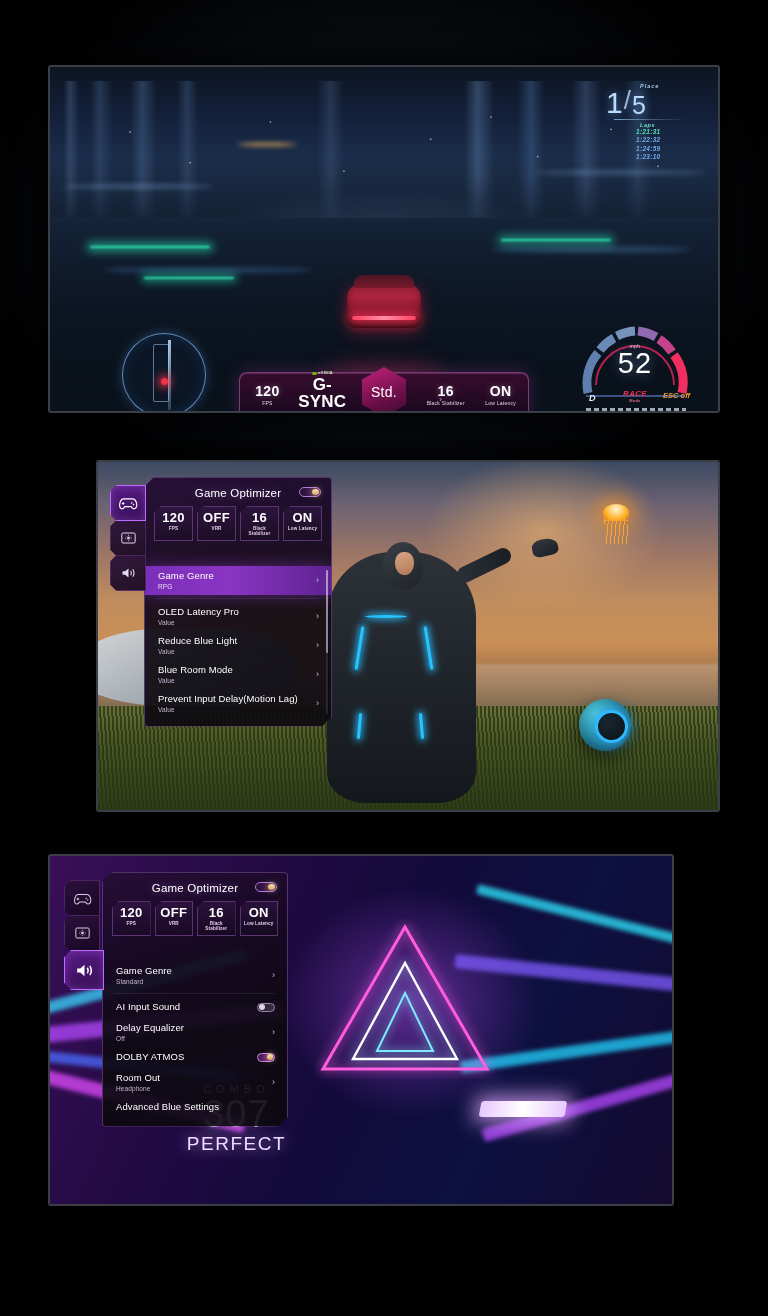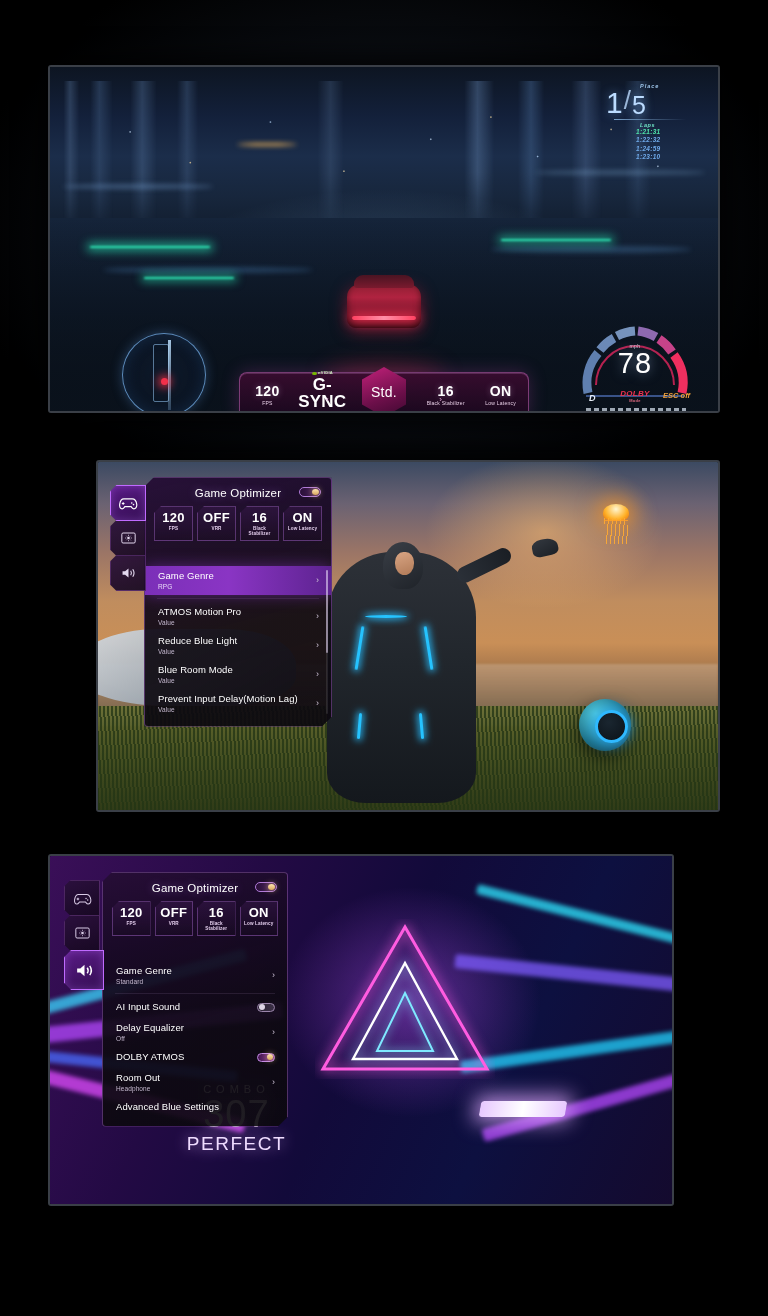--- a/index.html
+++ b/index.html
@@ -323,24 +323,24 @@
         <path d="M83 20 A47 47 0 0 1 96 33" stroke="#d1468f" opacity=".95"></path>
         <path d="M98 36 A47 47 0 0 1 106 74" stroke="#ef2f5f"></path>
       </g>
       <path d="M20 66 A38 38 0 0 1 98 66" fill="none" stroke="#e0265c" stroke-width="2" opacity=".8"></path>
       <line x1="10" y1="77" x2="108" y2="77" stroke="#5a7fd0" stroke-width="1.5" opacity=".8"></line>
     </svg>
     <div style="position:absolute;left:0;right:0;top:24px;text-align:center;color:#cfd9e6;
                 font-size:5px;letter-spacing:.4px;">mph</div>
     <div style="position:absolute;left:0;right:0;top:28px;text-align:center;color:#fff;
                 font-size:29px;font-weight:300;letter-spacing:1px;
-                text-shadow:0 0 12px rgba(180,210,255,.5);">78</div>
+                text-shadow:0 0 12px rgba(180,210,255,.5);">52</div>
     <div style="position:absolute;left:13px;top:74px;color:#e8eef7;font-size:9px;font-style:italic;font-weight:600;">D</div>
     <div style="position:absolute;left:0;right:0;top:70px;text-align:center;color:#f0314f;
-                font-size:8px;font-weight:700;font-style:italic;letter-spacing:.3px;">DOLBY</div>
+                font-size:8px;font-weight:700;font-style:italic;letter-spacing:.3px;">RACE</div>
     <div style="position:absolute;left:0;right:0;top:79px;text-align:center;color:#e06a80;
                 font-size:4px;font-weight:700;letter-spacing:.3px;">Mode</div>
     <div style="position:absolute;right:4px;top:72px;color:#f0a03a;font-size:7.5px;
                 font-style:italic;font-weight:700;">ESC off</div>
     <div style="position:absolute;left:10px;right:8px;top:89px;height:3px;
                 background:repeating-linear-gradient(90deg,#cfd9e6 0 5px,transparent 5px 8px);opacity:.75;"></div>
     <div style="position:absolute;left:0;right:0;top:93px;text-align:center;color:#b9c6d6;
                 font-size:3.6px;letter-spacing:.5px;font-weight:700;">BOOST</div>
   </div>
 
@@ -461,21 +461,21 @@
         <div class="go-row sel">
           <div class="txt">
             <div class="t">Game Genre</div>
             <div class="s">RPG</div>
           </div>
           <div class="go-chev">›</div>
         </div>
         <div class="go-sep"></div>
         <div class="go-row">
           <div class="txt">
-            <div class="t">ATMOS Motion Pro</div>
+            <div class="t">OLED Latency Pro</div>
             <div class="s">Value</div>
           </div>
           <div class="go-chev">›</div>
         </div>
         <div class="go-row">
           <div class="txt">
             <div class="t">Reduce Blue Light</div>
             <div class="s">Value</div>
           </div>
           <div class="go-chev">›</div>

